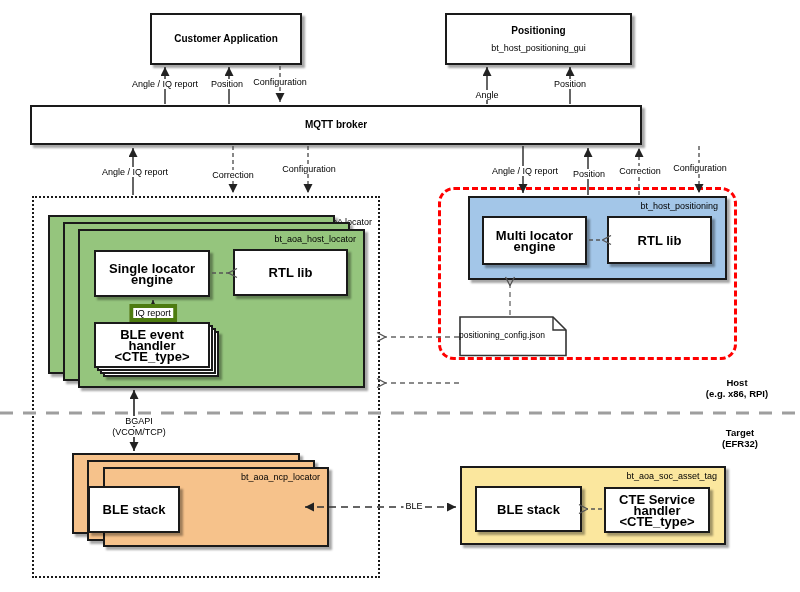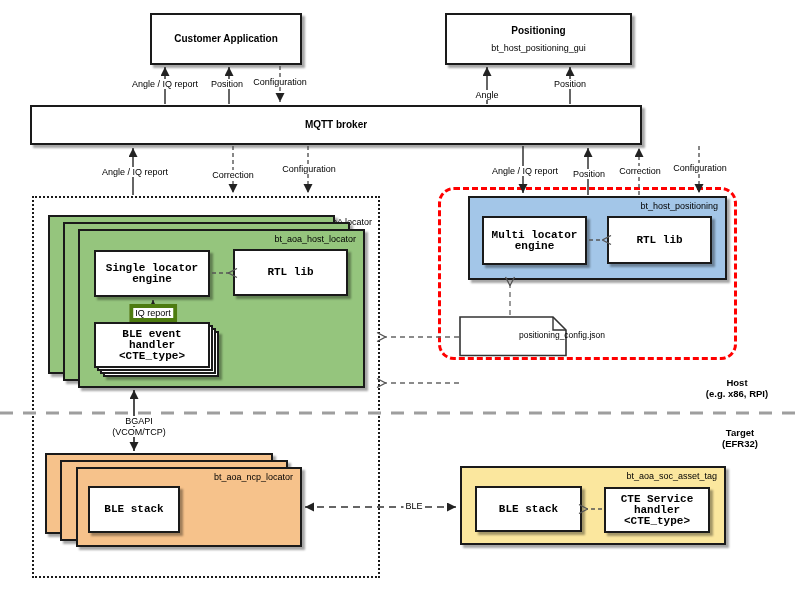--- a/index.html
+++ b/index.html
@@ -9,25 +9,25 @@
   .wbox{background:#fff;border:2px solid #1a1a1a;box-shadow:3px 3px 2px rgba(0,0,0,.35);
         display:flex;flex-direction:column;align-items:center;justify-content:center;
         text-align:center;font-weight:bold;font-size:10px;line-height:12px;z-index:4;}
   .cbox{border:2px solid #1a1a1a;box-shadow:3px 3px 2px rgba(0,0,0,.35);}
   .corner-label{position:absolute;top:3px;right:7px;font-size:9px;font-weight:normal;white-space:nowrap;}
   .arrow-label{position:absolute;transform:translateX(-50%);background:#fff;padding:0 2px;
                font-size:9px;white-space:nowrap;z-index:11;}
   .env-label{position:absolute;text-align:center;font-weight:bold;font-size:9.5px;line-height:11px;z-index:3;}
   .green{background:#95C57D;}
   .blue{background:#A3C6E8;}
-  .orange{background:#F6C28B;}
+  .orange{background:#F6C28B;margin-left:27px;}
   .yellow{background:#FBE79E;}
-  .small{font-size:11px;line-height:11px;font-family:Liberation Mono, monospace;}
+  .small{font-size:13px;line-height:11px;}
   #connectors{position:absolute;left:0;top:0;z-index:10;pointer-events:none;}
-  .file-text{position:absolute;width:100%;text-align:right;top:14px;font-size:8.5px;z-index:5;margin-left:37px;}
+  .file-text{position:absolute;width:100%;text-align:left;top:14px;font-size:8.5px;z-index:5;}
   .filebox{z-index:4;}
   .sub{font-weight:normal;font-size:9px;margin-top:5px;}
 </style>
 </head>
 <body>
 
 <div id="canvas">
 
   <div class="abs wbox" style="left:150px;top:13px;width:152px;height:52px;">
     <span>Customer Application</span>

